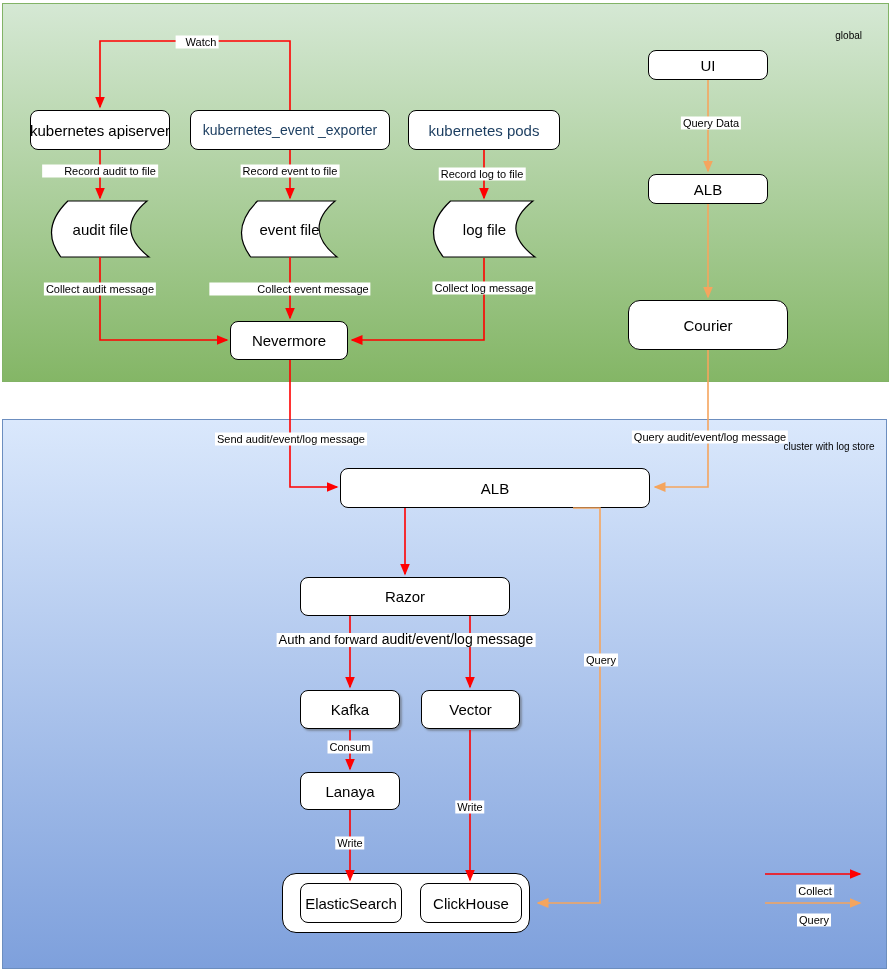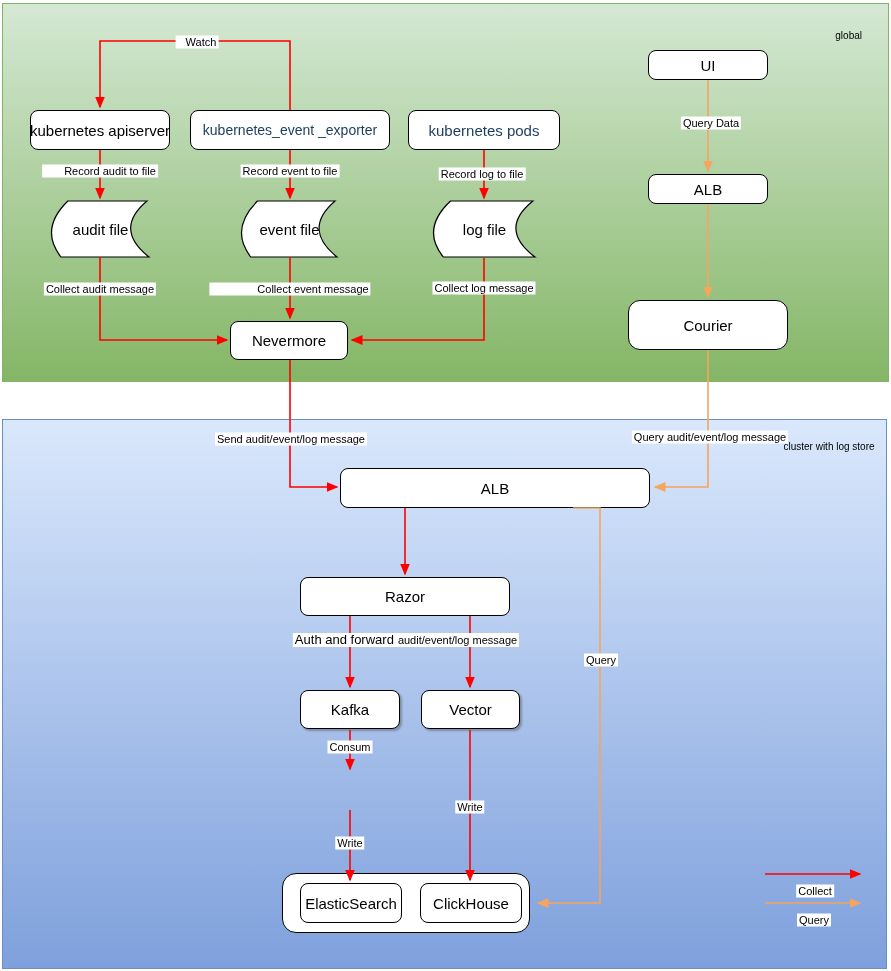--- a/index.html
+++ b/index.html
@@ -45,21 +45,21 @@
   .edge-query{stroke:var(--query-edge,#f5a55e);stroke-width:1.6;fill:none;}
   .head-collect{fill:var(--collect-edge,#ff0000);}
   .head-query{fill:var(--query-edge,#f5a55e);}
   
   .chip{
     position:absolute;z-index:4;transform:translate(-50%,-50%);
     background:#fff;color:#000;font-size:11px;line-height:13px;
     padding:0 2px;white-space:nowrap;
   }
   .chip .big-part{font-size:13px;}
-  .chip .small-part{font-size:11px;margin-left:4px;}
+  .chip .small-part{font-size:14px;margin-left:4px;}
 </style>
 </head>
 <body>
 
 <div id="stage">
 
   <div class="zone zone-global"></div>
   <div class="zone zone-cluster"></div>
   <div class="zone-title global">global</div>
   <div class="zone-title cluster">cluster with log store</div>
@@ -118,20 +118,21 @@
     <path d="M17,0 H97 Q63,28 99,56 H10 Q-12,28 17,0 Z"></path>
   </svg>
   <div class="file-label" style="left:433px;top:201px;width:103px;height:57px;">log file</div>
 
   <div class="node" style="left:230px;top:321px;width:118px;height:39px;">Nevermore</div>
 
   <div class="node" style="left:340px;top:468px;width:310px;height:40px;">ALB</div>
   <div class="node shadow" style="left:300px;top:690px;width:100px;height:39px;">Kafka</div>
   <div class="node" style="left:300px;top:577px;width:210px;height:39px;">Razor</div>
   <div class="node shadow" style="left:421px;top:690px;width:99px;height:39px;">Vector</div>
+  <div class="node" style="left:300px;top:772px;width:100px;height:38px;">Lanaya</div>
   <div class="node group" style="left:282px;top:873px;width:248px;height:60px;"></div>
   <div class="node" style="left:300px;top:883px;width:102px;height:40px;">ElasticSearch</div>
   <div class="node" style="left:420px;top:883px;width:102px;height:40px;">ClickHouse</div>
 
   <div class="chip" style="left:197px;top:42px;padding-left:10px;">Watch</div>
   <div class="chip" style="left:100px;top:171px;padding-left:22px;">Record audit to file</div>
   <div class="chip" style="left:290px;top:171px;">Record event to file</div>
   <div class="chip" style="left:482px;top:174px;">Record log to file</div>
   <div class="chip" style="left:100px;top:289px;">Collect audit message</div>
   <div class="chip" style="left:290px;top:289px;padding-left:48px;">Collect event message</div>

